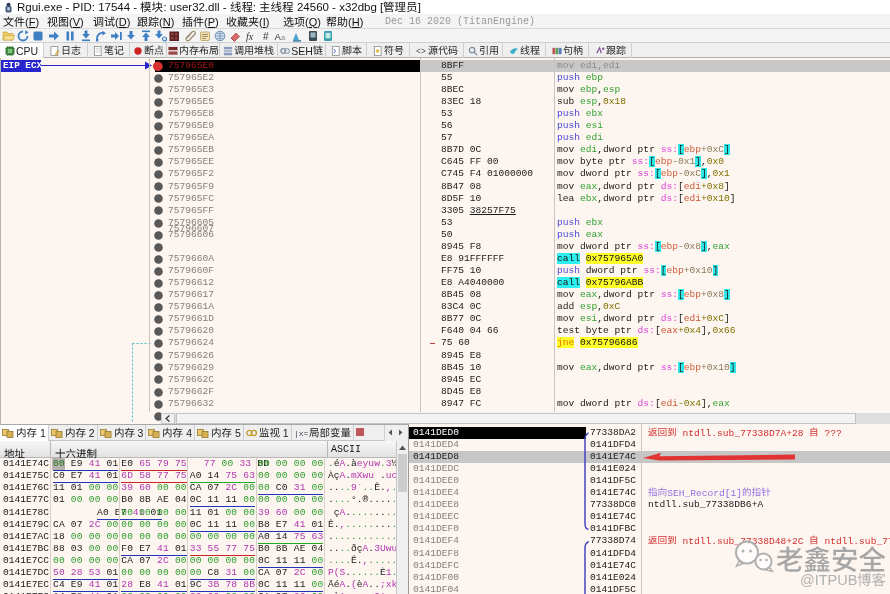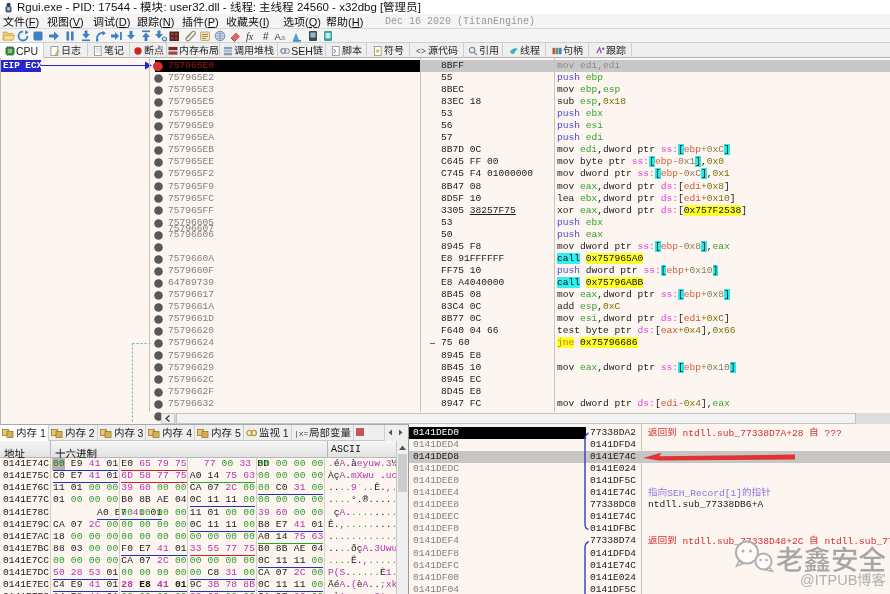--- a/index.html
+++ b/index.html
@@ -503,21 +503,20 @@
       <circle cx="5.5" cy="5.5" r="4.3" fill="#585858"></circle>
     </svg>
     <div class="a m addr" style="left:168px;top:192.6px">757965FC</div>
     <div class="a m dk" style="left:441px;top:192.6px">8D5F 10</div>
     <div class="a m" style="left:557px;top:192.6px;color:#1a1a1a">lea <span class="r">ebx</span>,dword ptr <span class="s">ds:</span>[<span class="br">edi</span><span class="v">+0x10</span>]</div>
     <svg class="a" style="left:153px;top:193.4px" width="11" height="11">
       <circle cx="5.5" cy="5.5" r="4.3" fill="#585858"></circle>
     </svg>
     <div class="a m addr" style="left:168px;top:204.6px">757965FF</div>
     <div class="a m dk" style="left:441px;top:204.6px">3305 <u>38257F75</u></div>
-    <div class="a m" style="left:557px;top:204.6px;color:#1a1a1a">xor <span class="r">eax</span>,dword ptr <span class="s">ds:</span>[<span class="yb">0x757F2538</span>]</div>
     <svg class="a" style="left:153px;top:205.4px" width="11" height="11">
       <circle cx="5.5" cy="5.5" r="4.3" fill="#585858"></circle>
     </svg>
     <div class="a m addr" style="left:168px;top:216.7px">75796605</div>
     <div class="a m dk" style="left:441px;top:216.7px">53</div>
     <div class="a m" style="left:557px;top:216.7px;color:#1a1a1a"><span class="p">push </span><span class="r">ebx</span></div>
     <svg class="a" style="left:153px;top:217.5px" width="11" height="11">
       <circle cx="5.5" cy="5.5" r="4.3" fill="#585858"></circle>
     </svg>
     <div class="a m addr" style="left:168px;top:228.8px">75796606</div>
@@ -537,21 +536,21 @@
     <div class="a m" style="left:557px;top:252.9px;color:#1a1a1a"><span class="cb">call</span> <span class="yb">0x757965A0</span></div>
     <svg class="a" style="left:153px;top:253.7px" width="11" height="11">
       <circle cx="5.5" cy="5.5" r="4.3" fill="#585858"></circle>
     </svg>
     <div class="a m addr" style="left:168px;top:265.0px">7579660F</div>
     <div class="a m dk" style="left:441px;top:265.0px">FF75 10</div>
     <div class="a m" style="left:557px;top:265.0px;color:#1a1a1a"><span class="p">push </span>dword ptr <span class="s">ss:</span><span class="cy">[</span><span class="ib">ebp</span><span class="io">+0x10</span><span class="cy">]</span></div>
     <svg class="a" style="left:153px;top:265.8px" width="11" height="11">
       <circle cx="5.5" cy="5.5" r="4.3" fill="#585858"></circle>
     </svg>
-    <div class="a m addr" style="left:168px;top:277.1px">64789739</div>
+    <div class="a m addr" style="left:168px;top:277.1px">75796612</div>
     <div class="a m dk" style="left:441px;top:277.1px">E8 A4040000</div>
     <div class="a m" style="left:557px;top:277.1px;color:#1a1a1a"><span class="cb">call</span> <span class="yb">0x75796ABB</span></div>
     <svg class="a" style="left:153px;top:277.9px" width="11" height="11">
       <circle cx="5.5" cy="5.5" r="4.3" fill="#585858"></circle>
     </svg>
     <div class="a m addr" style="left:168px;top:289.1px">75796617</div>
     <div class="a m dk" style="left:441px;top:289.1px">8B45 08</div>
     <div class="a m" style="left:557px;top:289.1px;color:#1a1a1a">mov <span class="r">eax</span>,dword ptr <span class="s">ss:</span><span class="cy">[</span><span class="ib">ebp</span><span class="io">+0x8</span><span class="cy">]</span></div>
     <svg class="a" style="left:153px;top:289.9px" width="11" height="11">
       <circle cx="5.5" cy="5.5" r="4.3" fill="#585858"></circle>
@@ -809,21 +808,21 @@
     <div class="a m" style="left:258.0px;top:554.8px;letter-spacing:0.19px;border-bottom:1px solid #2233bb;"><span class="dk">0C</span><span> </span><span class="dk">11</span><span> </span><span class="dk">11</span><span> </span><span class="gr">00</span></div>
     <div class="a m" style="left:328px;top:554.8px;width:68px;overflow:hidden"><span class="gr">.</span><span class="gr">.</span><span class="gr">.</span><span class="gr">.</span><span class="dk">Ê</span><span class="dk">.</span><span class="mg">,</span><span class="gr">.</span><span class="gr">.</span><span class="gr">.</span><span class="gr">.</span><span class="gr">.</span></div>
     <div class="a m dk" style="left:3px;top:566.8px">0141E7DC</div>
     <div class="a m" style="left:53.0px;top:566.8px;letter-spacing:0.19px;border-bottom:1px solid #2233bb;"><span class="mg">50</span><span> </span><span class="mg">28</span><span> </span><span class="mg">53</span><span> </span><span class="dk">01</span></div>
     <div class="a m" style="left:121.3px;top:566.8px;letter-spacing:0.19px;"><span class="gr">00</span><span> </span><span class="gr">00</span><span> </span><span class="gr">00</span><span> </span><span class="gr">00</span></div>
     <div class="a m" style="left:189.7px;top:566.8px;letter-spacing:0.19px;border-bottom:1px solid #2233bb;"><span class="gr">00</span><span> </span><span class="dk">C8</span><span> </span><span class="mg">31</span><span> </span><span class="gr">00</span></div>
     <div class="a m" style="left:258.0px;top:566.8px;letter-spacing:0.19px;"><span class="dk">CA</span><span> </span><span class="dk">07</span><span> </span><span class="mg">2C</span><span> </span><span class="gr">00</span></div>
     <div class="a m" style="left:328px;top:566.8px;width:68px;overflow:hidden"><span class="mg">P</span><span class="mg">(</span><span class="mg">S</span><span class="dk">.</span><span class="gr">.</span><span class="gr">.</span><span class="gr">.</span><span class="gr">.</span><span class="gr">.</span><span class="dk">È</span><span class="mg">1</span><span class="gr">.</span></div>
     <div class="a m dk" style="left:3px;top:578.9px">0141E7EC</div>
     <div class="a m" style="left:53.0px;top:578.9px;letter-spacing:0.19px;border-bottom:1px solid #2233bb;"><span class="dk">C4</span><span> </span><span class="dk">E9</span><span> </span><span class="mg">41</span><span> </span><span class="dk">01</span></div>
-    <div class="a m" style="left:121.3px;top:578.9px;letter-spacing:0.19px;border-bottom:1px solid #2233bb;font-weight:bold;"><span class="mg">28</span><span> </span><span class="dk">E8</span><span> </span><span class="mg">41</span><span> </span><span class="dk">01</span></div>
+    <div class="a m" style="left:121.3px;top:578.9px;letter-spacing:0.19px;border-bottom:1px solid #2233bb;"><span class="mg">28</span><span> </span><span class="dk">E8</span><span> </span><span class="mg">41</span><span> </span><span class="dk">01</span></div>
     <div class="a m" style="left:189.7px;top:578.9px;letter-spacing:0.19px;border-bottom:1px solid #2233bb;"><span class="dk">9C</span><span> </span><span class="mg">3B</span><span> </span><span class="mg">78</span><span> </span><span class="mg">8B</span></div>
     <div class="a m" style="left:258.0px;top:578.9px;letter-spacing:0.19px;border-bottom:1px solid #2233bb;"><span class="dk">0C</span><span> </span><span class="dk">11</span><span> </span><span class="dk">11</span><span> </span><span class="gr">00</span></div>
     <div class="a m" style="left:328px;top:578.9px;width:68px;overflow:hidden"><span class="dk">Ä</span><span class="dk">é</span><span class="mg">A</span><span class="dk">.</span><span class="mg">(</span><span class="dk">è</span><span class="mg">A</span><span class="dk">.</span><span class="dk">.</span><span class="mg">;</span><span class="mg">x</span><span class="mg">k</span></div>
     <div class="a m dk" style="left:3px;top:591.0px">0141E7FC</div>
     <div class="a m" style="left:53.0px;top:591.0px;letter-spacing:0.19px;border-bottom:1px solid #2233bb;"><span class="dk">14</span><span> </span><span class="dk">E8</span><span> </span><span class="mg">41</span><span> </span><span class="dk">01</span></div>
     <div class="a m" style="left:121.3px;top:591.0px;letter-spacing:0.19px;"><span class="gr">00</span><span> </span><span class="gr">00</span><span> </span><span class="gr">00</span><span> </span><span class="gr">00</span></div>
     <div class="a m" style="left:189.7px;top:591.0px;letter-spacing:0.19px;"><span class="mg">39</span><span> </span><span class="mg">60</span><span> </span><span class="gr">00</span><span> </span><span class="gr">00</span></div>
     <div class="a m" style="left:258.0px;top:591.0px;letter-spacing:0.19px;"><span class="dk">CA</span><span> </span><span class="dk">07</span><span> </span><span class="mg">2C</span><span> </span><span class="gr">00</span></div>
     <div class="a m" style="left:328px;top:591.0px;width:68px;overflow:hidden"><span class="dk">.</span><span class="dk">è</span><span class="mg">A</span><span class="dk">.</span><span class="gr">.</span><span class="gr">.</span><span class="gr">.</span><span class="gr">.</span><span class="mg">9</span><span class="mg">`</span><span class="gr">.</span><span class="gr">.</span></div>
     <div class="a" style="left:50.0px;top:457.5px;width:1px;height:136.5px;background:#d8d0c6"></div>

